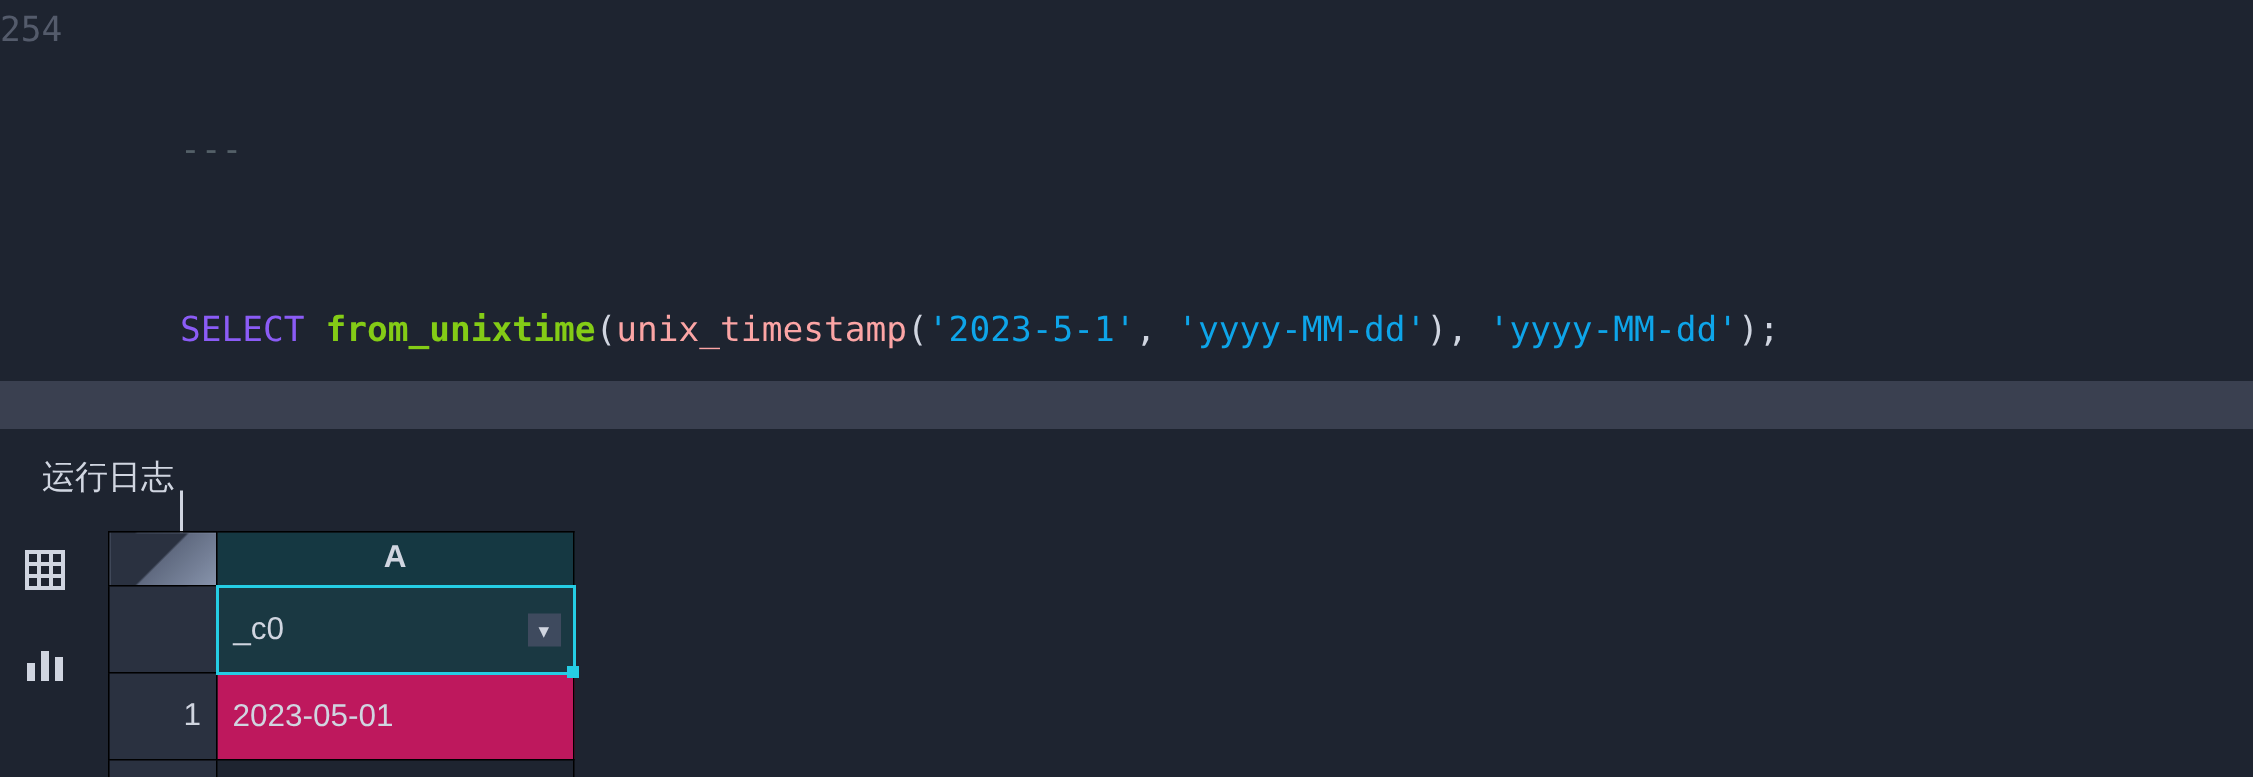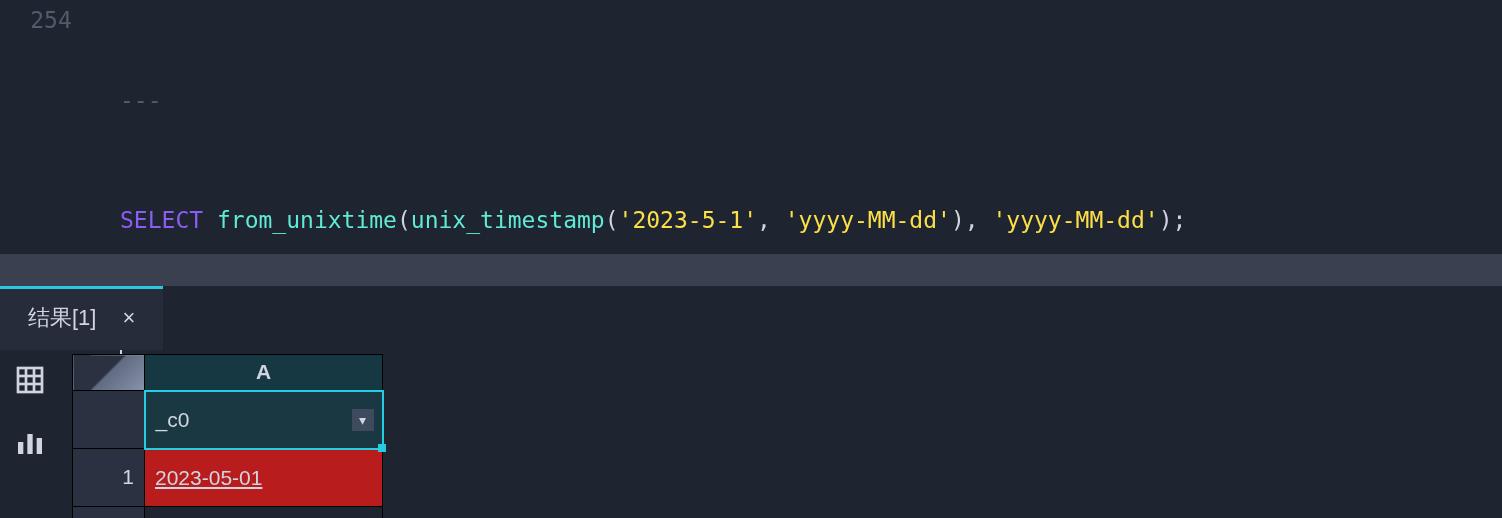--- a/index.html
+++ b/index.html
@@ -10,41 +10,41 @@
       font-family: "Menlo", "Consolas", monospace;
       overflow: hidden;
     }
     .editor {
       height: 254px;
       background: #1e2430;
       display: flex;
     }
     .gutter {
       width: 120px;
-      text-align: center;
+      text-align: left;
       padding-right: 18px;
       color: #545b6b;
       font-size: 23px;
       line-height: 40px;
       user-select: none;
     }
     .gutter .ln { height: 40px; }
     .code {
       flex: 1;
       font-size: 23px;
       line-height: 40px;
       white-space: pre;
       color: #d0d5e0;
     }
     .code-line { height: 40px; }
     .comment { color: #546068; }
     .kw { color: #8b5cf6; }
-    .fn { color: #5eead4; }
-    .fn2 { color: #5eead4; }
-    .str { color: #fde047; }
+    .fn { color: #84cc16; font-weight: bold; }
+    .fn2 { color: #fca5a5; }
+    .str { color: #0ea5e9; }
     .punc { color: #d0d5e0; }
     .cursor {
       display: inline-block;
       width: 2px;
       height: 28px;
       background: #d0d5e0;
       vertical-align: middle;
     }
     .splitter {
       height: 32px;
@@ -154,45 +154,43 @@
     .rownum {
       background: #2a3140;
       text-align: right !important;
       padding: 0 10px;
       width: 72px;
       height: 38px;
     }
     .cell {
       padding: 16px 10px;
       height: 38px;
-      background: #b91c1c;
-      text-decoration: underline;
+      background: #be185d;
     }
     .blank-row td { height: 12px; background:#2a3140; border-top:none; border-bottom:none; }
   </style>
 </head>
 <body>
 
 <div class="editor">
   <div class="gutter">
     <div class="ln">254</div>
   </div>
   <div class="code">
     <div class="code-line"><span class="comment">---</span></div>
     <div class="code-line"><span class="kw">SELECT</span><span> </span><span class="fn">from_unixtime</span><span class="punc">(</span><span class="fn2">unix_timestamp</span><span class="punc">(</span><span class="str">'2023-5-1'</span><span class="punc">, </span><span class="str">'yyyy-MM-dd'</span><span class="punc">)</span><span class="punc">, </span><span class="str">'yyyy-MM-dd'</span><span class="punc">)</span><span class="punc">;</span></div>
     <div class="code-line"><span class="cursor"></span></div>
   </div>
 </div>
 
 <div class="splitter"></div>
 
 <div class="tabs">
-  <div class="tab active">
-    <span>结果[1]</span>
-    <span class="tab-close">×</span>
+  <div class="tab">
+    <span>运行日志</span>
   </div>
 </div>
 
 <div class="results-area">
   <div class="side-tools">
     <div class="tool-btn">
       <svg viewBox="0 0 24 24" fill="none" stroke="#d0d5e0" stroke-width="2">
         <rect x="3" y="3" width="18" height="18"></rect>
         <line x1="3" y1="9" x2="21" y2="9"></line>
         <line x1="3" y1="15" x2="21" y2="15"></line>

